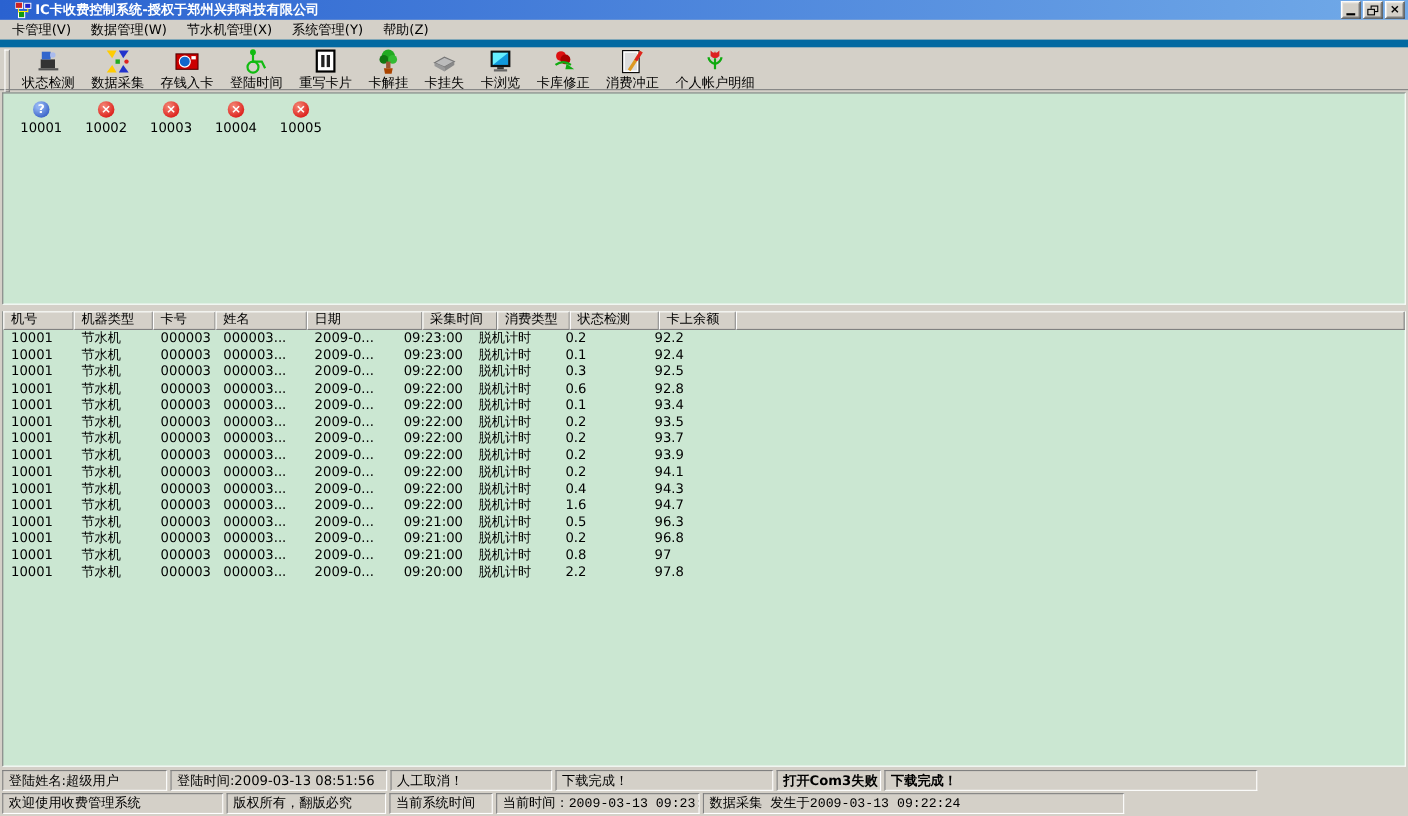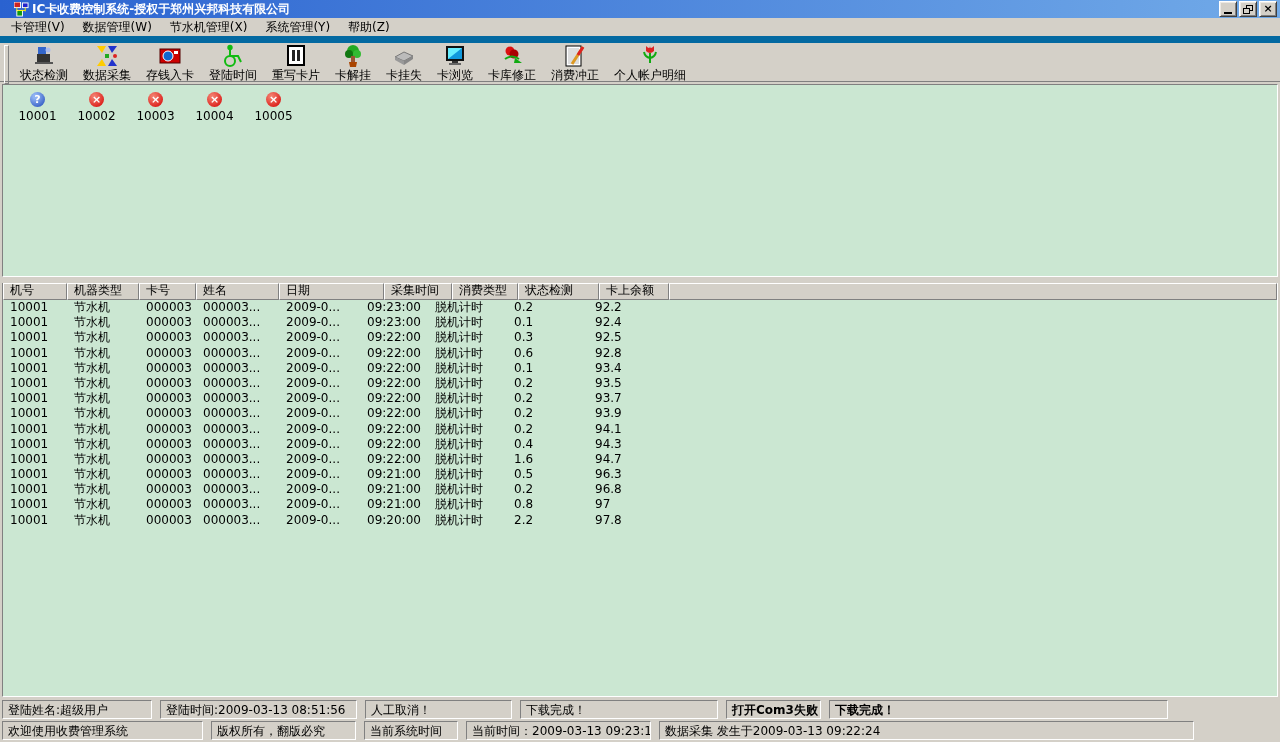--- a/index.html
+++ b/index.html
@@ -75,23 +75,23 @@
   .th:nth-child(4){width:83px}.th:nth-child(5){width:105px}.th:nth-child(6){width:68px}
   .th:nth-child(7){width:66px}.th:nth-child(8){width:81px}.th:nth-child(9){width:70px}
   .th.fill{flex:1 1 auto;}
   .tbody{}
   .trow{display:flex;height:15.2px;line-height:15px;}
   .td{box-sizing:border-box;flex:0 0 auto;padding-left:7px;white-space:nowrap;overflow:hidden;}
   .td:nth-child(1){width:64px}.td:nth-child(2){width:72px}.td:nth-child(3){width:57px}
   .td:nth-child(4){width:83px}.td:nth-child(5){width:81px}.td:nth-child(6){width:68px}
   .td:nth-child(7){width:79px}.td:nth-child(8){width:81px}.td:nth-child(9){width:70px}
   
-  .statusbar{position:absolute;left:2px;height:19px;display:flex;gap:8px;}
+  .statusbar{position:absolute;left:2px;height:19px;display:flex;gap:3px;}
   #status-top{top:700px;width:1141px;}
-  #status-bottom{top:721px;width:1192px;}
+  #status-bottom{top:721px;width:1020px;font-family:Liberation Mono, monospace;}
   .spanel{
     box-sizing:border-box;flex:0 0 auto;
     border:1px solid;border-color:#808080 #fff #fff #808080;
     padding:1px 5px 0;white-space:nowrap;overflow:hidden;line-height:16px;
   }
   #status-top .spanel:nth-child(1){width:150px}
   #status-top .spanel:nth-child(2){width:197px}
   #status-top .spanel:nth-child(3){width:147px}
   #status-top .spanel:nth-child(4){width:198px}
   #status-top .spanel:nth-child(5){width:95px;font-weight:bold;}

